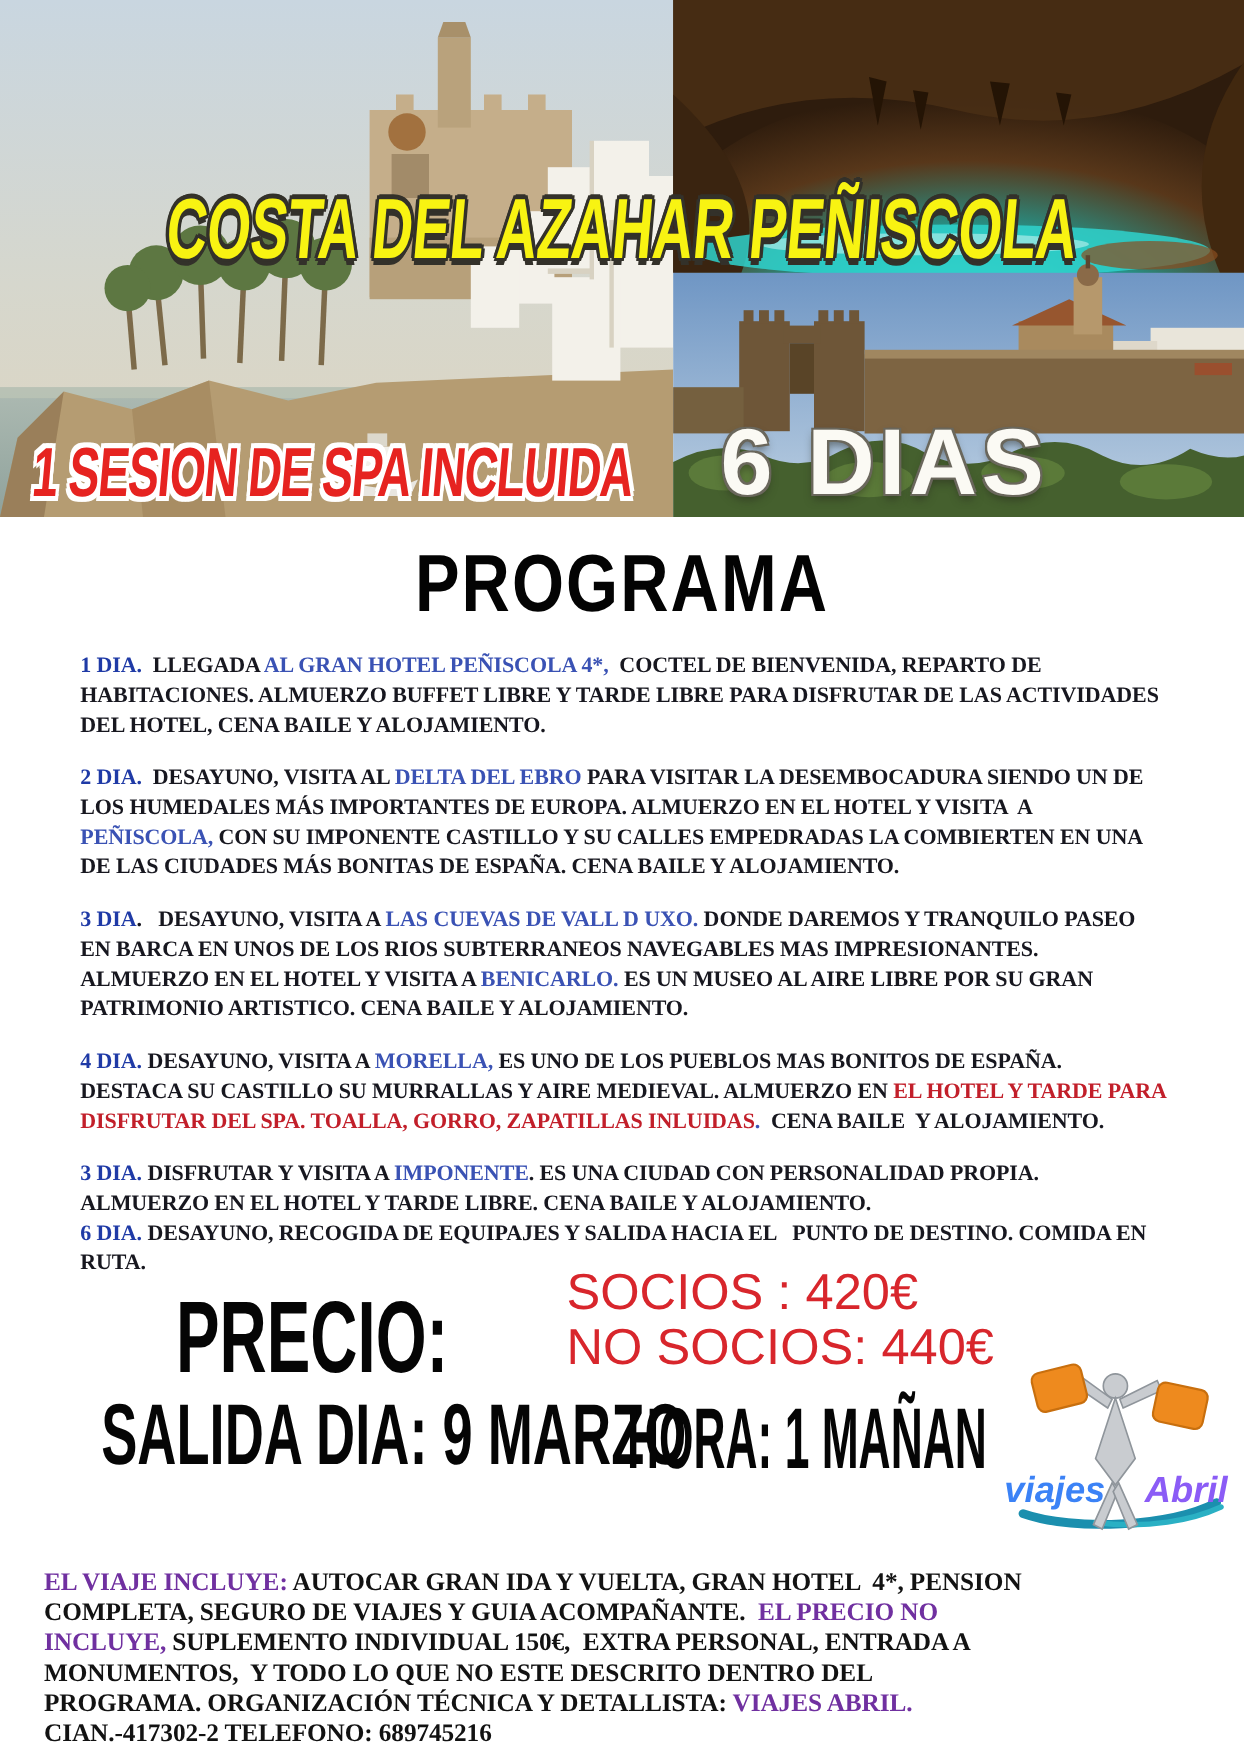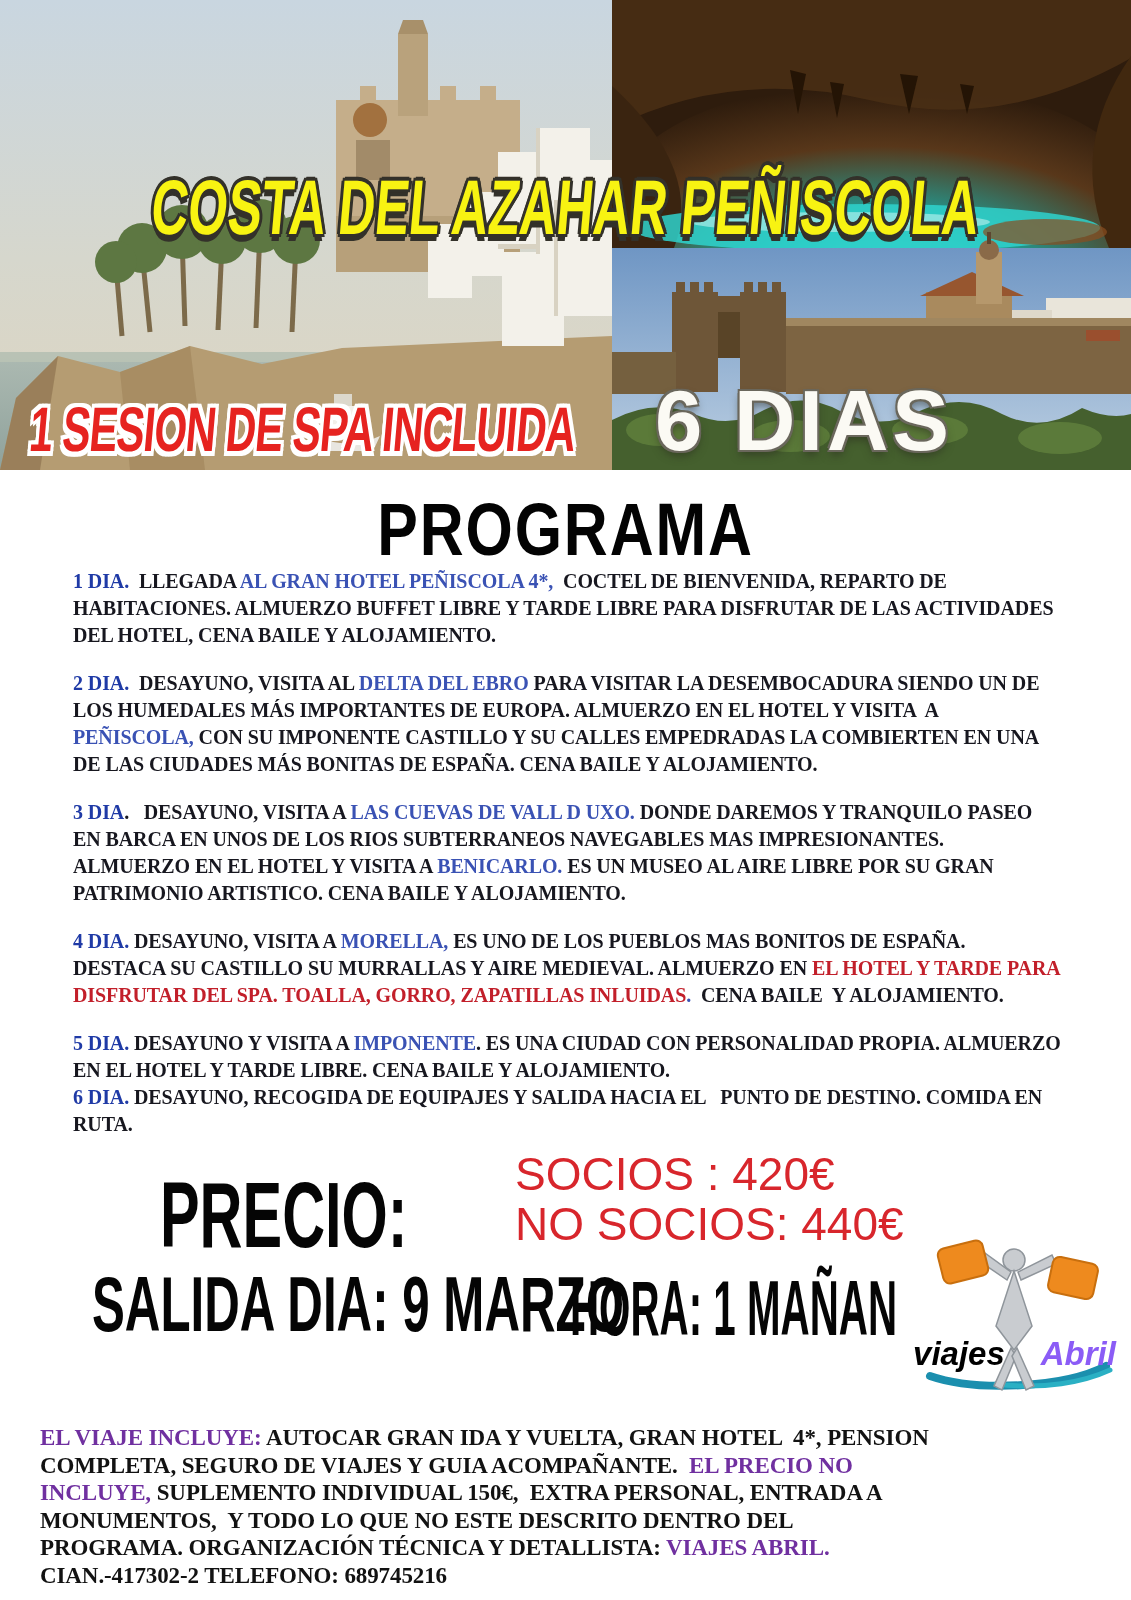--- a/index.html
+++ b/index.html
@@ -24,21 +24,21 @@
   .hero-days{position:absolute;left:655px;top:381px;width:340px;text-align:left;
       font-size:85px;font-weight:bold;line-height:80px;letter-spacing:4px;white-space:nowrap;
       color:#fbfaf4;
       text-shadow:-2px -2px 0 #6a675c,2px -2px 0 #6a675c,-2px 2px 0 #6a675c,2px 2px 0 #6a675c,
                   0 5px 8px rgba(40,40,30,.55);}
 
   
   .programa{position:absolute;left:0;top:495px;width:1131px;margin:0;text-align:center;
       font-size:64px;font-weight:bold;line-height:70px;letter-spacing:2px;color:#030303;
       transform:scale(0.95,1.15);transform-origin:center;}
-  .program{position:absolute;left:73px;top:568px;width:988px;
+  .program{position:absolute;left:73px;top:592px;width:988px;
       font-family:"Liberation Serif",serif;font-weight:bold;font-size:20px;line-height:27px;
       letter-spacing:-0.1px;color:#17171f;}
   .day-para{margin:0 0 21px 0;white-space:pre-wrap;}
   .day-para:nth-child(5){margin-bottom:0;}
   .day-para:nth-child(6){margin-bottom:12px;}
   .seg-day{color:var(--day-blue,#1f3aa6);}
   .seg-blue{color:var(--link-blue,#3a52b4);}
   .seg-red{color:var(--alert-red,#c21f2a);}
   .seg-body{color:inherit;}
 
@@ -53,21 +53,21 @@
       color:#050505;white-space:nowrap;transform:scale(0.88,1.4);transform-origin:left center;}
   .hora{position:absolute;left:570px;top:1268px;font-size:56px;font-weight:bold;line-height:80px;
       color:#050505;white-space:nowrap;transform:scale(0.72,1.4);transform-origin:left center;}
 
   
   .logo{position:absolute;left:912px;top:1238px;width:205px;height:165px;}
   .logo svg{position:absolute;left:0;top:0;width:205px;height:165px;}
   .logo-text{position:absolute;left:0;top:96px;width:205px;text-align:center;
       font-style:italic;font-weight:bold;font-size:33px;line-height:40px;white-space:nowrap;
       letter-spacing:0px;}
-  .logo-word1{color:#000000;margin-top:48px;}
+  .logo-word1{color:#3b82f6;margin-top:48px;}
   .logo-word2{color:#8b5cf6;margin-left:28px;}
 
   
   .footer{position:absolute;left:40px;top:1424px;width:890px;
       font-family:"Liberation Serif",serif;font-weight:bold;font-size:23px;line-height:27.5px;
       letter-spacing:-0.1px;color:#121212;white-space:pre-wrap;}
   .seg-purple{color:var(--footer-purple,#7030a0);}
   .seg-dark{color:#121212;}
 </style>
 </head>
@@ -204,21 +204,21 @@
     <div class="hero-spa">1 SESION DE SPA INCLUIDA</div>
     <div class="hero-days">6 DIAS</div>
   </header>
 
   <h1 class="programa">PROGRAMA</h1>
   <section class="program">
       <p class="day-para"><span class="seg-day">1 DIA.</span><span class="seg-body">  LLEGADA </span><span class="seg-blue">AL GRAN HOTEL PEÑISCOLA 4*,</span><span class="seg-body">  COCTEL DE BIENVENIDA, REPARTO DE HABITACIONES. ALMUERZO BUFFET LIBRE Y TARDE LIBRE PARA DISFRUTAR DE LAS ACTIVIDADES DEL HOTEL, CENA BAILE Y ALOJAMIENTO.</span></p>
       <p class="day-para"><span class="seg-day">2 DIA.</span><span class="seg-body">  DESAYUNO, VISITA AL </span><span class="seg-blue">DELTA DEL EBRO</span><span class="seg-body"> PARA VISITAR LA DESEMBOCADURA SIENDO UN DE LOS HUMEDALES MÁS IMPORTANTES DE EUROPA. ALMUERZO EN EL HOTEL Y VISITA  A </span><span class="seg-blue">PEÑISCOLA,</span><span class="seg-body"> CON SU IMPONENTE CASTILLO Y SU CALLES EMPEDRADAS LA COMBIERTEN EN UNA DE LAS CIUDADES MÁS BONITAS DE ESPAÑA. CENA BAILE Y ALOJAMIENTO.</span></p>
       <p class="day-para"><span class="seg-day">3 DIA</span><span class="seg-body">.   DESAYUNO, VISITA A </span><span class="seg-blue">LAS CUEVAS DE VALL D UXO.</span><span class="seg-body"> DONDE DAREMOS Y TRANQUILO PASEO EN BARCA EN UNOS DE LOS RIOS SUBTERRANEOS NAVEGABLES MAS IMPRESIONANTES. ALMUERZO EN EL HOTEL Y VISITA A </span><span class="seg-blue">BENICARLO.</span><span class="seg-body"> ES UN MUSEO AL AIRE LIBRE POR SU GRAN PATRIMONIO ARTISTICO. CENA BAILE Y ALOJAMIENTO.</span></p>
       <p class="day-para"><span class="seg-day">4 DIA.</span><span class="seg-body"> DESAYUNO, VISITA A </span><span class="seg-blue">MORELLA,</span><span class="seg-body"> ES UNO DE LOS PUEBLOS MAS BONITOS DE ESPAÑA. DESTACA SU CASTILLO SU MURRALLAS Y AIRE MEDIEVAL. ALMUERZO EN </span><span class="seg-red">EL HOTEL Y TARDE PARA DISFRUTAR DEL SPA. TOALLA, GORRO, ZAPATILLAS INLUIDAS</span><span class="seg-blue">.</span><span class="seg-body">  CENA BAILE  Y ALOJAMIENTO.</span></p>
-      <p class="day-para"><span class="seg-day">5 DIA.</span><span class="seg-body"> DESAYUNO Y VISITA A </span><span class="seg-blue">IMPONENTE</span><span class="seg-body">. ES UNA CIUDAD CON PERSONALIDAD PROPIA. ALMUERZO EN EL HOTEL Y TARDE LIBRE. CENA BAILE Y ALOJAMIENTO.</span></p>
+      <p class="day-para"><span class="seg-day">3 DIA.</span><span class="seg-body"> DISFRUTAR Y VISITA A </span><span class="seg-blue">IMPONENTE</span><span class="seg-body">. ES UNA CIUDAD CON PERSONALIDAD PROPIA. ALMUERZO EN EL HOTEL Y TARDE LIBRE. CENA BAILE Y ALOJAMIENTO.</span></p>
       <p class="day-para"><span class="seg-day">6 DIA.</span><span class="seg-body"> DESAYUNO, RECOGIDA DE EQUIPAJES Y SALIDA HACIA EL   PUNTO DE DESTINO. COMIDA EN RUTA.</span></p>
     </section>
 
   <div class="precio">PRECIO:</div>
   <div class="socios">SOCIOS : 420€</div>
   <div class="no-socios">NO SOCIOS: 440€</div>
   <div class="salida">SALIDA DIA: 9 MARZO</div>
   <div class="hora">HORA: 1 MAÑAN</div>
 
   <div class="logo">

